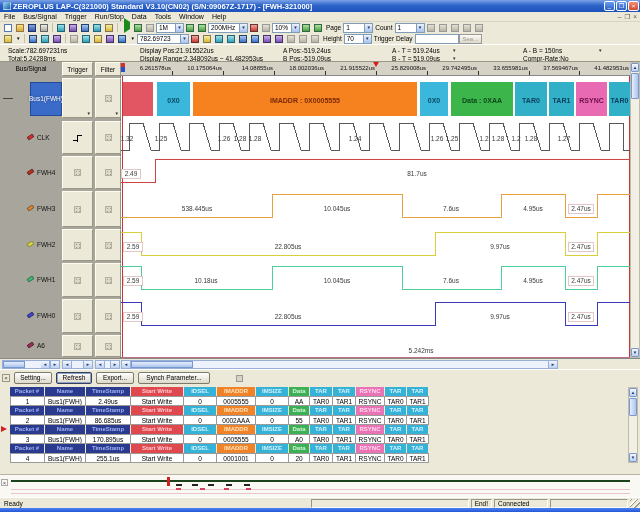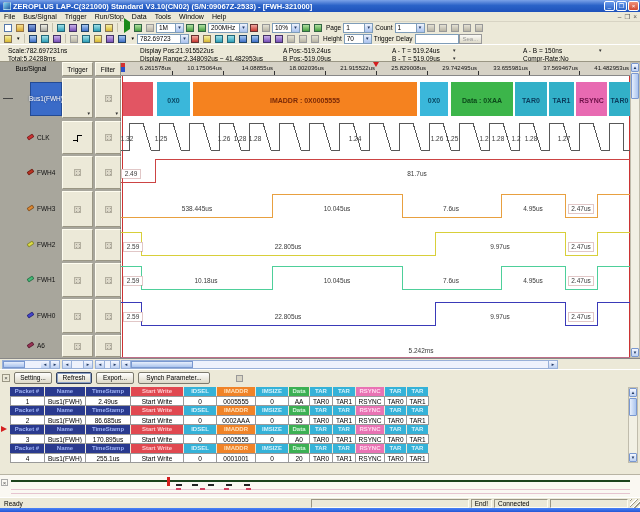--- a/index.html
+++ b/index.html
@@ -106,21 +106,21 @@
 #sb-ready{padding-left:4px;flex:1}
 .sb-panel{height:9px;line-height:8px;border:1px solid;border-color:#9a9684 #fffdf0 #fffdf0 #9a9684;margin-left:2px;padding:0 3px;white-space:nowrap}
 #sb-grip{width:10px;height:9px;margin-left:2px;background:repeating-linear-gradient(135deg,#fff 0 1px,#9a9684 1px 2px,transparent 2px 4px)}
 #taskbar{position:absolute;top:508px;left:0;width:640px;height:4px;background:linear-gradient(#4a82f8,#2456d4)}
 </style>
 </head>
 <body>
 
 <div id="titlebar">
   <span id="title-icon"></span>
-  <span id="title-text">ZEROPLUS LAP-C(321000) Standard V3.10(CN02) (S/N:09067Z-2533) - [FWH-321000]</span>
+  <span id="title-text">ZEROPLUS LAP-C(321000) Standard V3.10(CN02) (S/N:09067Z-1717) - [FWH-321000]</span>
   <span class="win-btn wb-blue wb-min"></span>
   <span class="win-btn wb-blue wb-max"></span>
   <span class="win-btn wb-red wb-close"></span>
 </div>
 
 <div id="menubar">
   <span style="display:flex">
       <span class="menu-item">File</span>
       <span class="menu-item">Bus/Signal</span>
       <span class="menu-item">Trigger</span>

